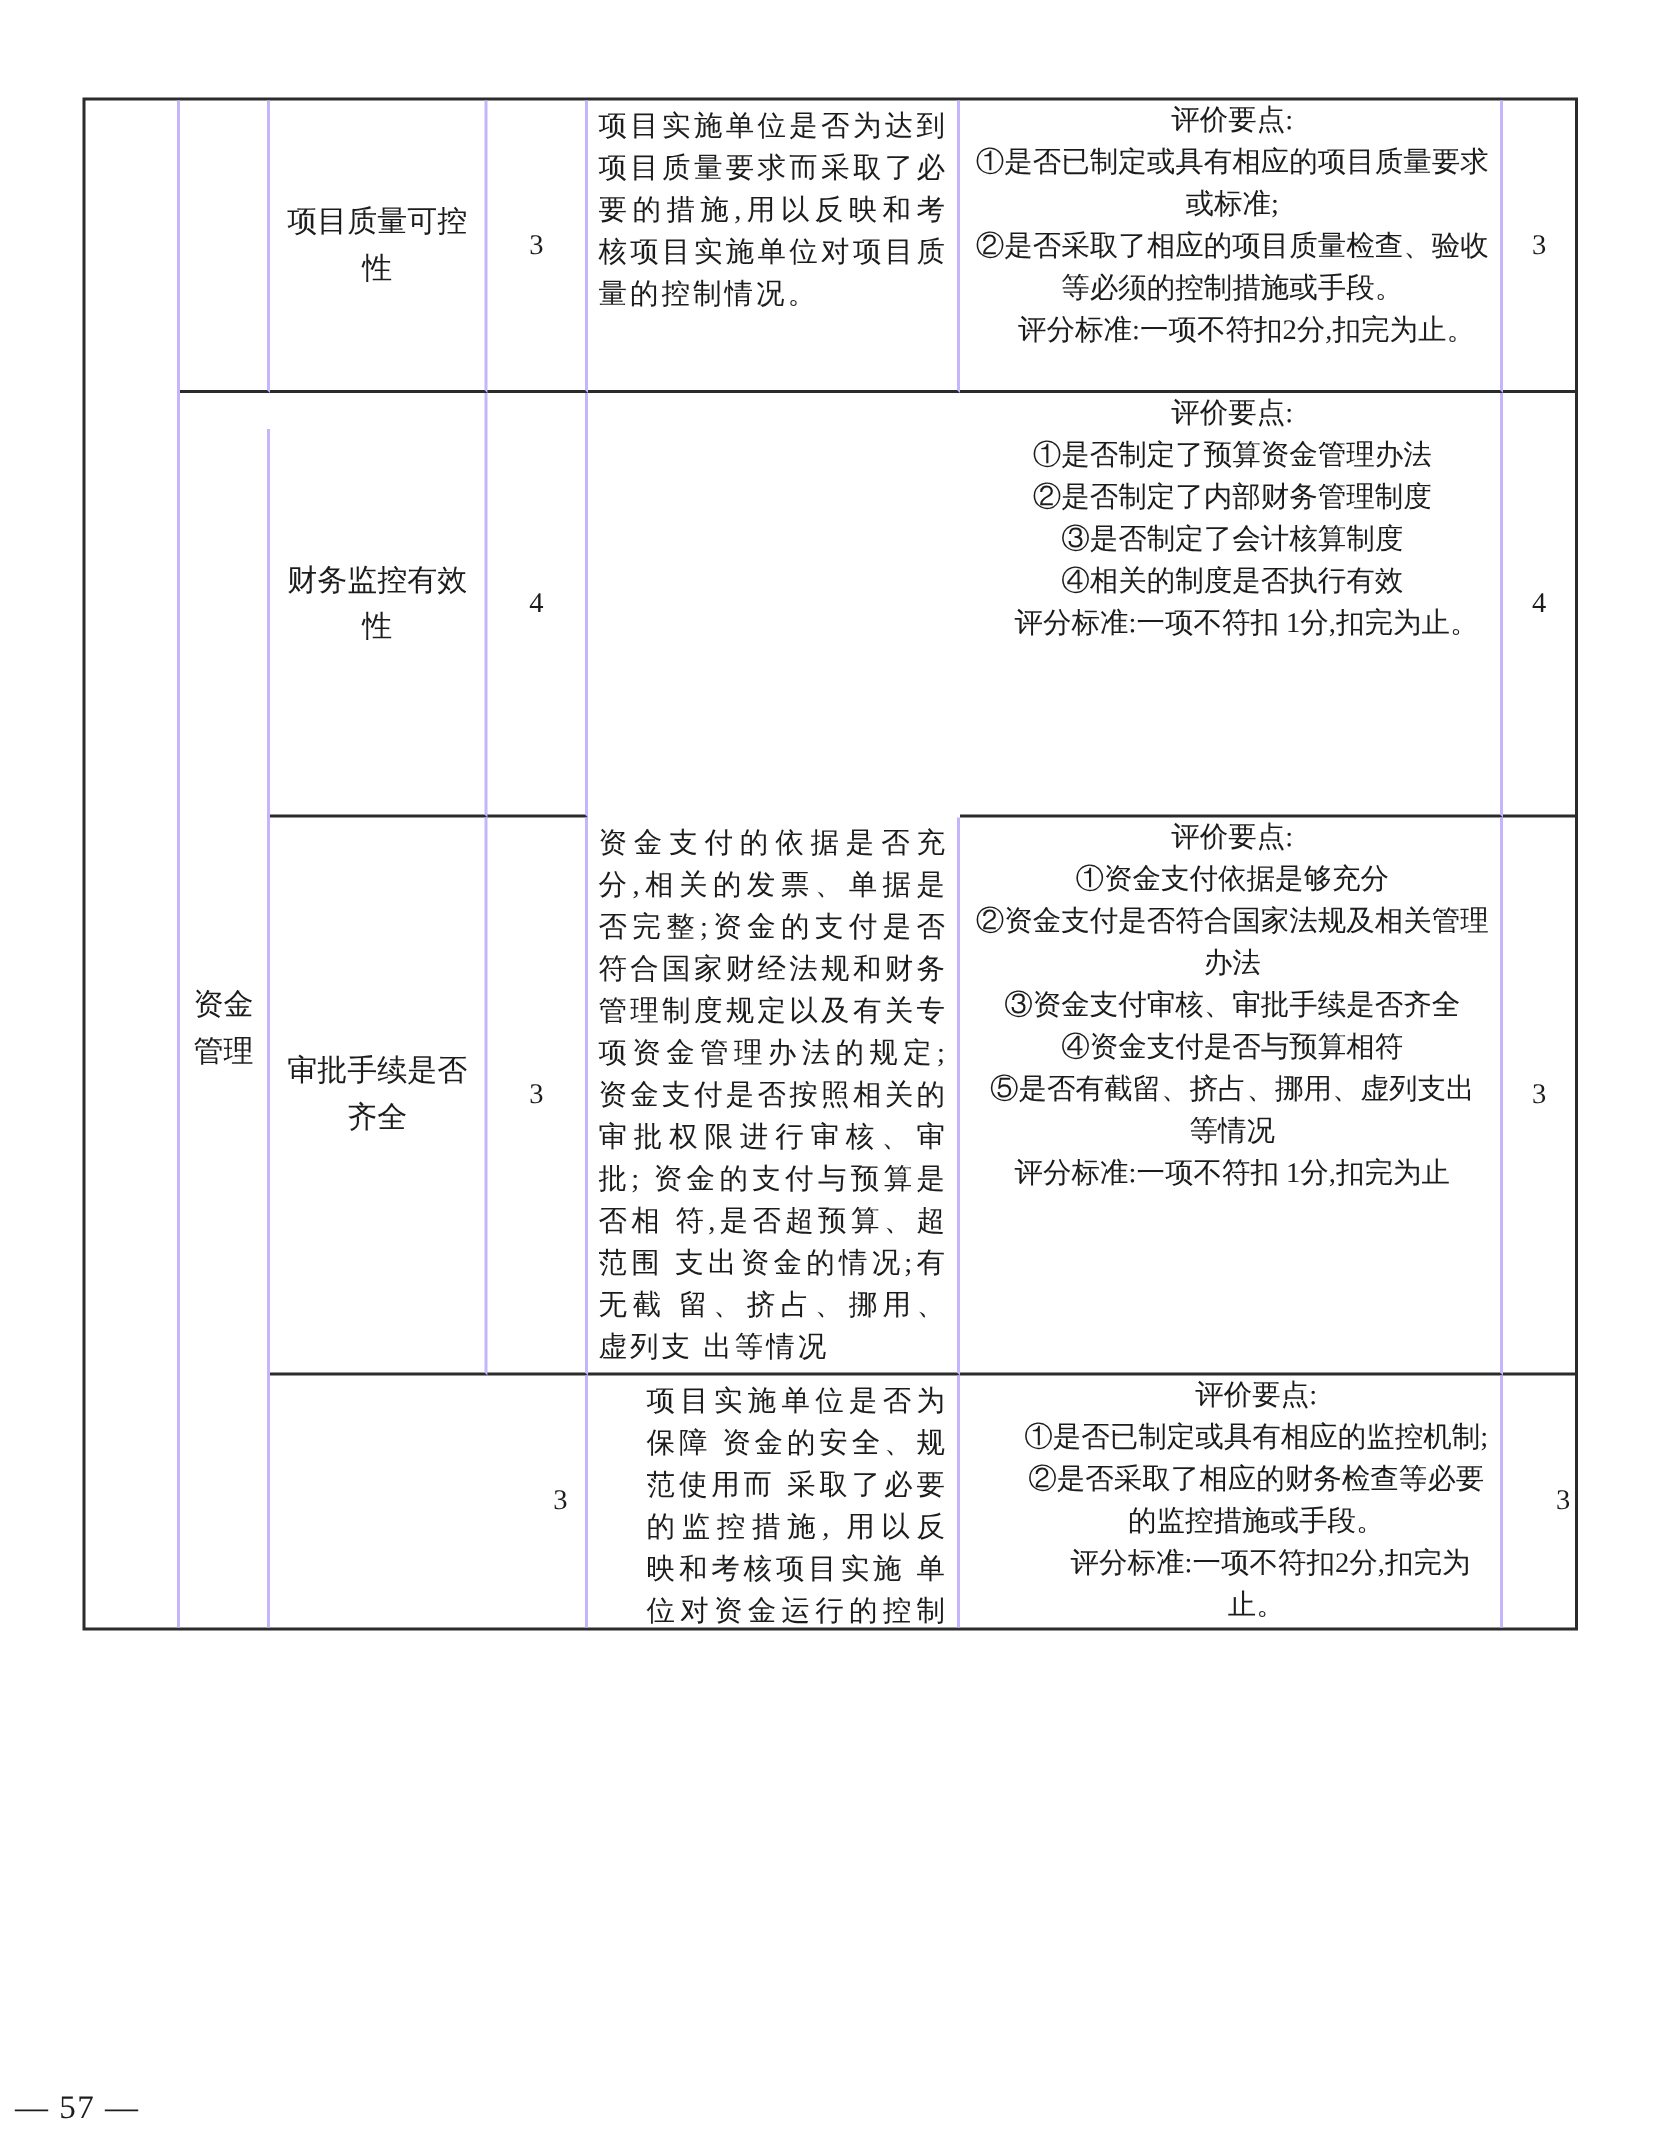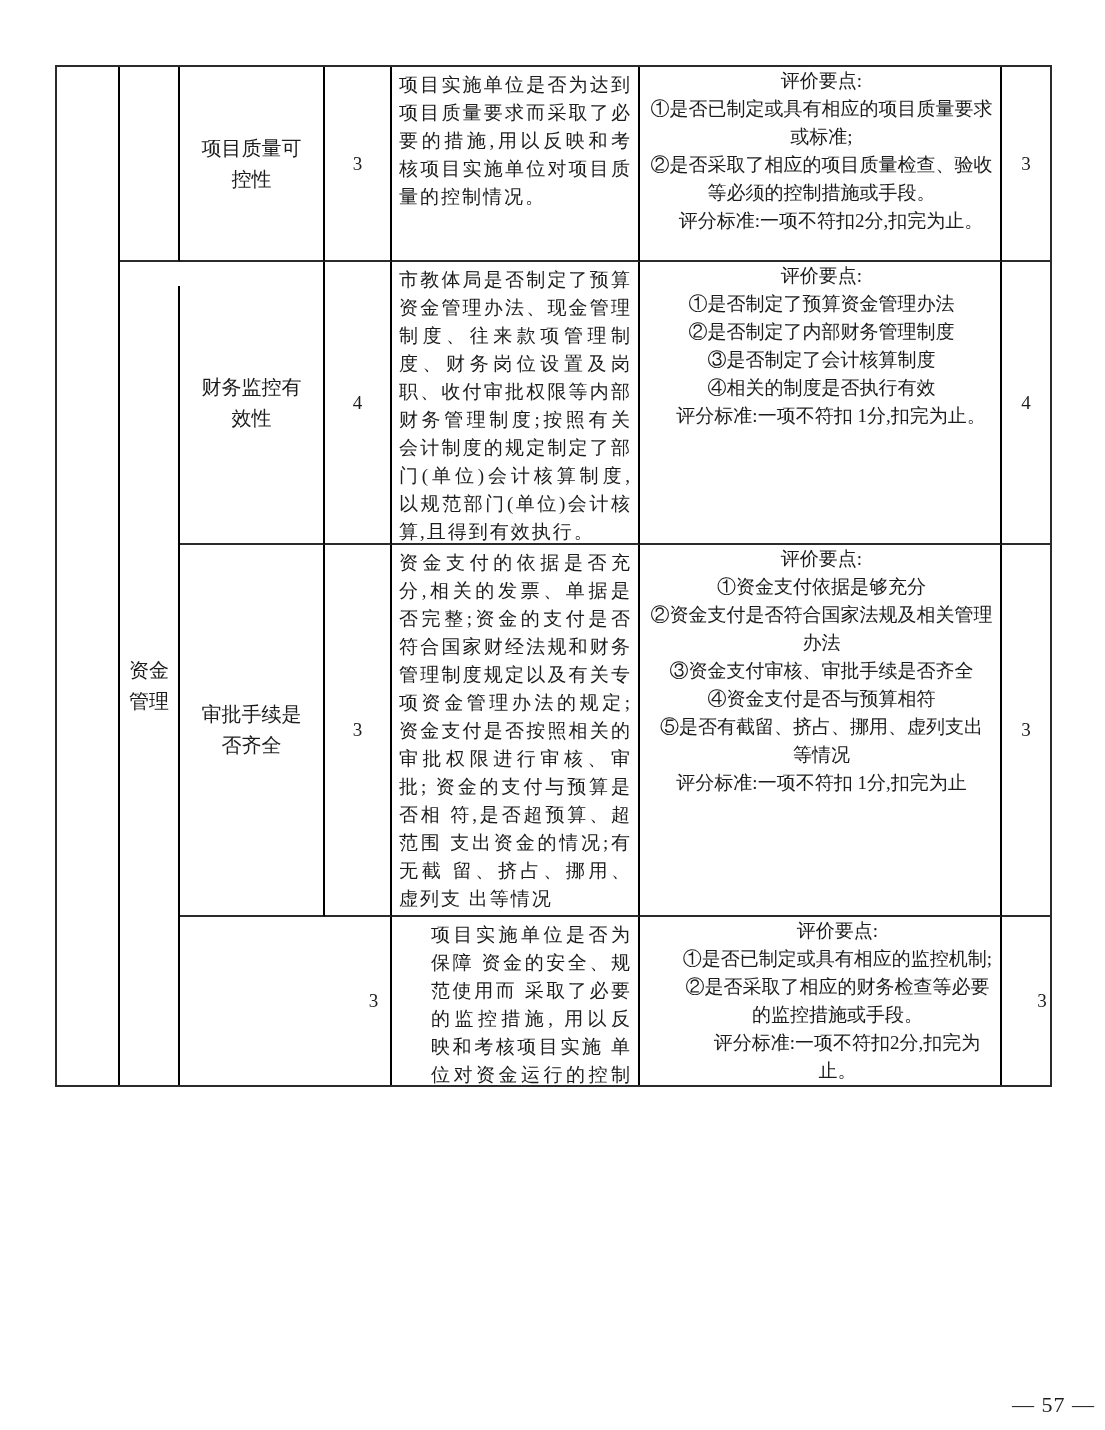--- a/index.html
+++ b/index.html
@@ -27,21 +27,21 @@
     grid-template-columns: 63px 60px 145px 67px 248px 362px 48px;
     grid-template-rows: 195px 283px 372px 168px;
     border: 2px solid #2b2b2b;
   }
   .cell {
     box-sizing: border-box;
     overflow: hidden;
     min-width: 0;
     min-height: 0;
   }
-  .br { border-right: 2px solid #000000; }
+  .br { border-right: 2px solid #c4b5fd; }
   .bb { border-bottom: 2px solid #2b2b2b; }
 
   .c1 { grid-column: 1; }
   .c2 { grid-column: 2; }
   .c3 { grid-column: 3; }
   .c4 { grid-column: 4; }
   .c5 { grid-column: 5; }
   .c6 { grid-column: 6; }
   .c7 { grid-column: 7; }
   .r1 { grid-row: 1; }
@@ -60,21 +60,21 @@
     line-height: 31px;
     padding: 0 8px;
   }
   .indicator {
     display: flex;
     align-items: center;
     justify-content: center;
     text-align: center;
     font-size: 20px;
     line-height: 31px;
-    padding: 0 12px;
+    padding: 0 2px;
   }
   .score {
     display: flex;
     align-items: center;
     justify-content: center;
     font-size: 19px;
   }
   .desc {
     font-size: 19px;
     line-height: 28px;
@@ -85,24 +85,24 @@
   }
   .points {
     font-size: 19px;
     line-height: 28px;
     white-space: pre-wrap;
     padding: 0 6px 2px 9px;
     text-align: center;
   }
   .page-number {
     position: absolute;
-    left: 0;
+    left: 10px;
     right: 10px;
     top: 1392px;
-    text-align: right;
+    text-align: left;
     font-size: 22px;
     letter-spacing: 1px;
   }
 </style>
 </head>
 <body>
 
 <div class="page">
 
   <div class="score-table">
@@ -117,21 +117,20 @@
     <div class="cell c4 r1 br bb score">3</div>
     <div class="cell c5 r1 br bb desc">项目实施单位是否为达到 项目质量要求而采取了必 要的措施,用以反映和考 核项目实施单位对项目质 量的控制情况。</div>
     <div class="cell c6 r1 br bb points">评价要点:
 ①是否已制定或具有相应的项目质量要求或标准;
 ②是否采取了相应的项目质量检查、验收等必须的控制措施或手段。
 　评分标准:一项不符扣2分,扣完为止。</div>
     <div class="cell c7 r1 bb score">3</div>
 
     <div class="cell c3 r2 br bb indicator">财务监控有效性</div>
     <div class="cell c4 r2 br bb score">4</div>
-    <div class="cell c5 r2 br bb desc">市教体局是否制定了预算资金管理办法、现金管理制度、往来款项管理制度、财务岗位设置及岗职、收付审批权限等内部财务管理制度;按照有关会计制度的规定制定了部门(单位)会计核算制度,以规范部门(单位)会计核算,且得到有效执行。</div>
     <div class="cell c6 r2 br bb points">评价要点:
 ①是否制定了预算资金管理办法
 ②是否制定了内部财务管理制度
 ③是否制定了会计核算制度
 ④相关的制度是否执行有效
 　评分标准:一项不符扣 1分,扣完为止。</div>
     <div class="cell c7 r2 bb score">4</div>
 
     <div class="cell c3 r3 br bb indicator">审批手续是否齐全</div>
     <div class="cell c4 r3 br bb score">3</div>

